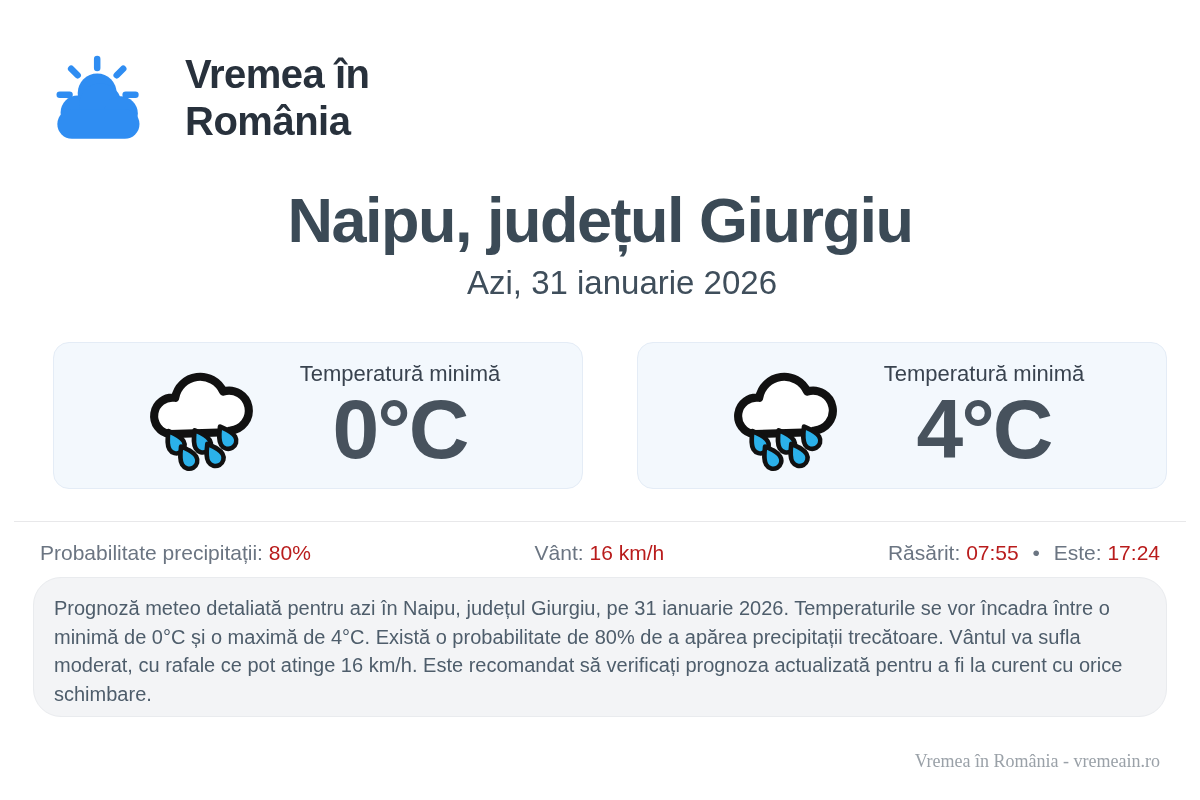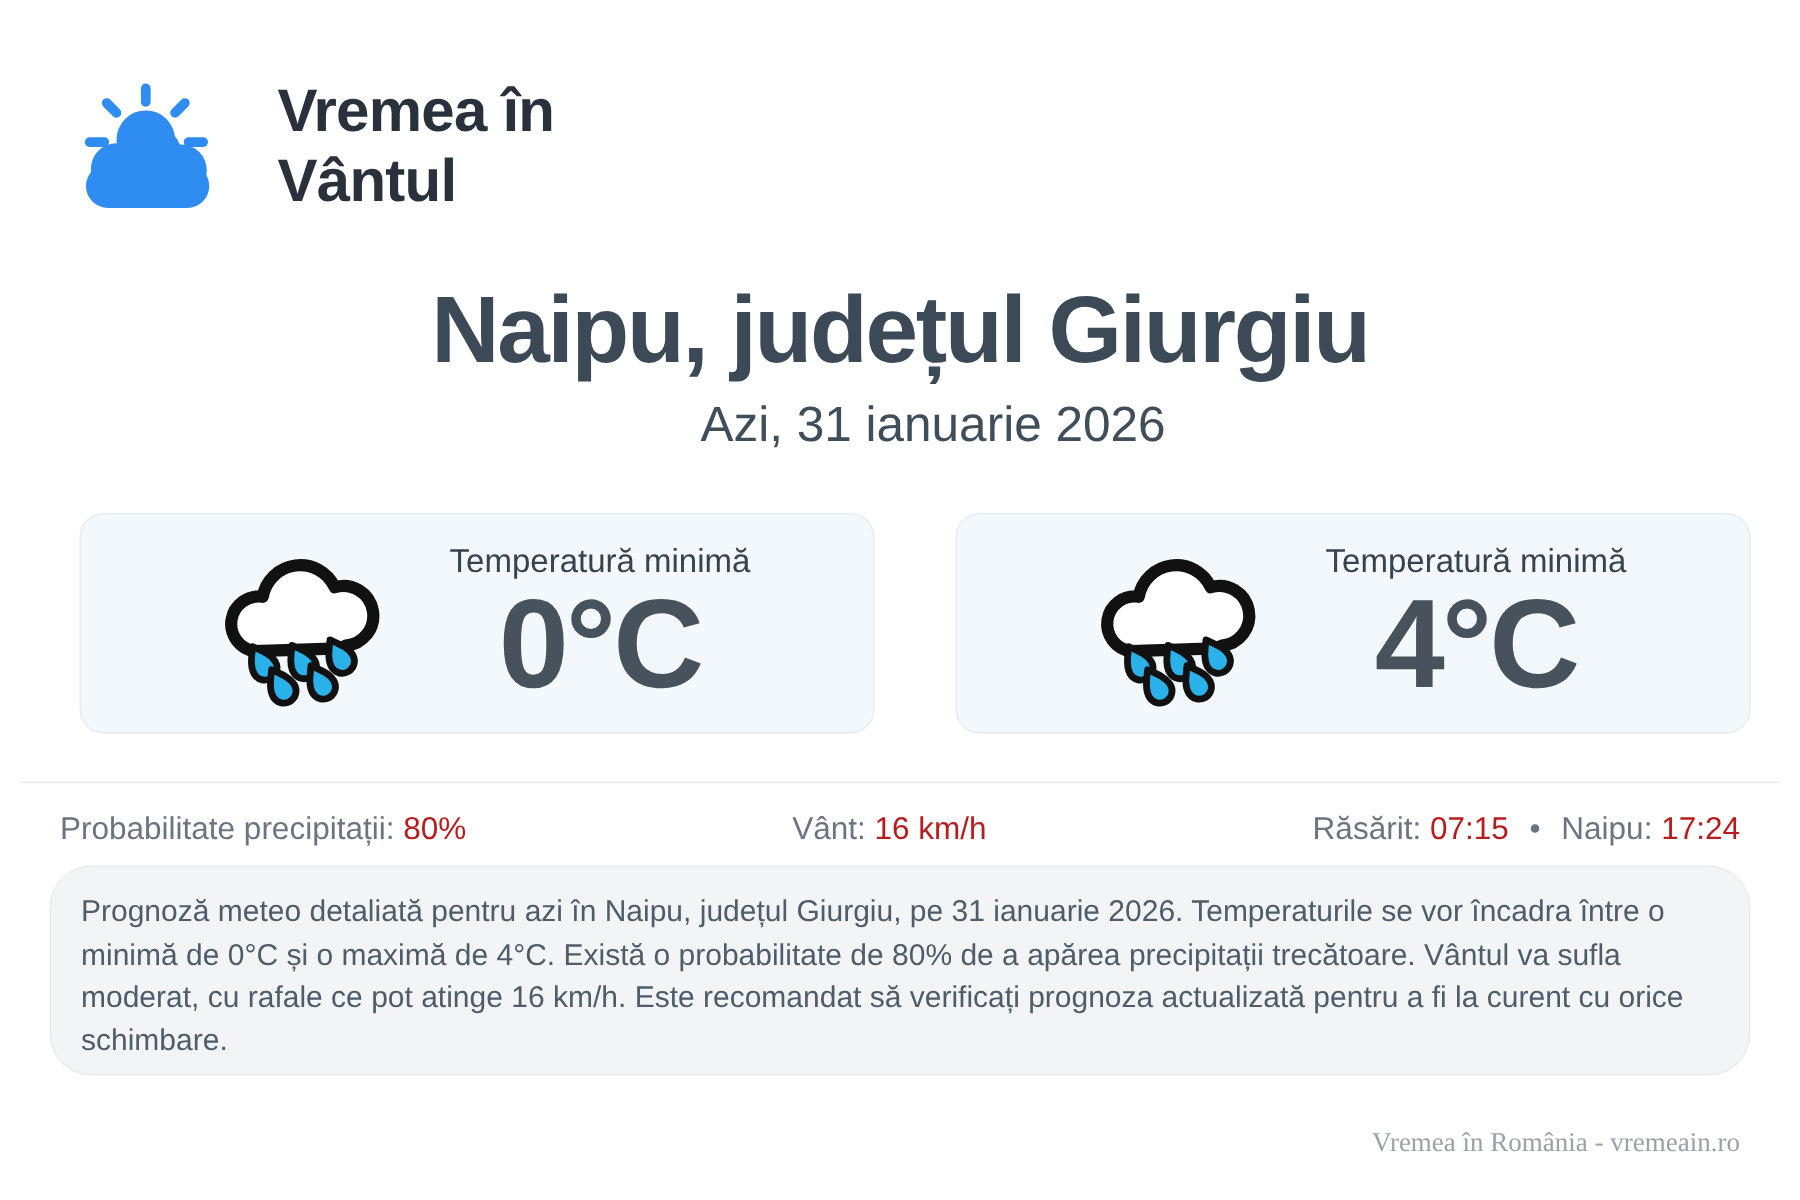--- a/index.html
+++ b/index.html
@@ -63,21 +63,21 @@
           <circle cx="58" cy="46" r="24"></circle>
           <circle cx="34" cy="70" r="21"></circle>
           <circle cx="62" cy="60" r="26"></circle>
           <circle cx="87" cy="71" r="21"></circle>
           <rect x="9" y="66" width="101" height="36" rx="18"></rect>
         </g>
       </svg>
     </span>
     <div class="logo-text">
       <div>Vremea în</div>
-      <div>Vântul</div>
+      <div>România</div>
     </div>
   </header>
 
   <h1 class="main-title">Naipu, județul Giurgiu</h1>
   <div class="subtitle">Azi, 31 ianuarie 2026</div>
 
   <section class="cards">
 
     <div class="card">
       <span class="card-icon">
@@ -125,23 +125,23 @@
     <div class="stat">
       <span class="stat-label">Probabilitate precipitații:</span>
       <span class="stat-value">80%</span>
     </div>
     <div class="stat">
       <span class="stat-label">Vânt:</span>
       <span class="stat-value">16 km/h</span>
     </div>
     <div class="stat">
       <span class="stat-label">Răsărit:</span>
-      <span class="stat-value">07:15</span>
+      <span class="stat-value">07:55</span>
       <span class="stat-sep">•</span>
-      <span class="stat-label">Naipu:</span>
+      <span class="stat-label">Este:</span>
       <span class="stat-value">17:24</span>
     </div>
   </section>
 
   <section class="description">Prognoză meteo detaliată pentru azi în Naipu, județul Giurgiu, pe 31 ianuarie 2026. Temperaturile se vor încadra între o minimă de 0°C și o maximă de 4°C. Există o probabilitate de 80% de a apărea precipitații trecătoare. Vântul va sufla moderat, cu rafale ce pot atinge 16 km/h. Este recomandat să verificați prognoza actualizată pentru a fi la curent cu orice schimbare.</section>
 
   <footer class="footer">Vremea în România - vremeain.ro</footer>
 
 </div>
 

